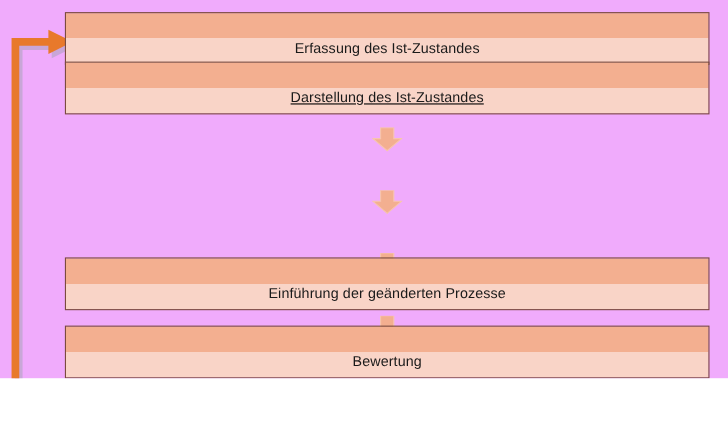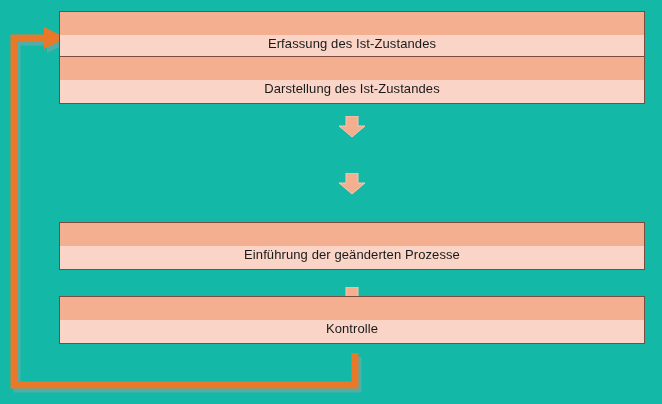--- a/index.html
+++ b/index.html
@@ -7,22 +7,22 @@
     margin: 0;
     padding: 0;
     background: #ffffff;
   }
   body {
     font-family: "Liberation Sans", sans-serif;
   }
   #canvas {
     position: relative;
     width: 662px;
-    height: 404px;
-    background: #14b8a6;
+    height: 344px;
+    background: #f0abfc;
     overflow: hidden;
   }
 
   
   .process-box {
     position: absolute;
     left: 59px;
     width: 586px;
     height: 48px;
     box-sizing: border-box;
@@ -86,21 +86,21 @@
   <div class="process-box" style="top:11px;">
     <div class="process-label">Erfassung des Ist-Zustandes</div>
   </div>
 
   <div class="connector-arrow" style="top:59px;">
     <svg width="28" height="22" viewBox="0 0 28 22">
       <polygon points="8,0 20,0 20,10 27,10 14,21 1,10 8,10" fill="#F3AF90" stroke="#F7C5AE" stroke-width="1"></polygon>
     </svg>
   </div>
 
-  <div class="process-box" style="top:56px;">
+  <div class="process-box" style="top:56px;text-decoration:underline;">
     <div class="process-label">Darstellung des Ist-Zustandes</div>
   </div>
 
   <div class="connector-arrow" style="top:116px;">
     <svg width="28" height="22" viewBox="0 0 28 22">
       <polygon points="8,0 20,0 20,10 27,10 14,21 1,10 8,10" fill="#F3AF90" stroke="#F7C5AE" stroke-width="1"></polygon>
     </svg>
   </div>
 
 
@@ -110,27 +110,27 @@
     </svg>
   </div>
 
 
   <div class="connector-arrow" style="top:230px;">
     <svg width="28" height="22" viewBox="0 0 28 22">
       <polygon points="8,0 20,0 20,10 27,10 14,21 1,10 8,10" fill="#F3AF90" stroke="#F7C5AE" stroke-width="1"></polygon>
     </svg>
   </div>
 
-  <div class="process-box" style="top:222px;">
+  <div class="process-box" style="top:234px;">
     <div class="process-label">Einführung der geänderten Prozesse</div>
   </div>
 
   <div class="connector-arrow" style="top:287px;">
     <svg width="28" height="22" viewBox="0 0 28 22">
       <polygon points="8,0 20,0 20,10 27,10 14,21 1,10 8,10" fill="#F3AF90" stroke="#F7C5AE" stroke-width="1"></polygon>
     </svg>
   </div>
 
   <div class="process-box" style="top:296px;">
-    <div class="process-label">Kontrolle</div>
+    <div class="process-label">Bewertung</div>
   </div>
 
 </div>
 
 </body></html>

